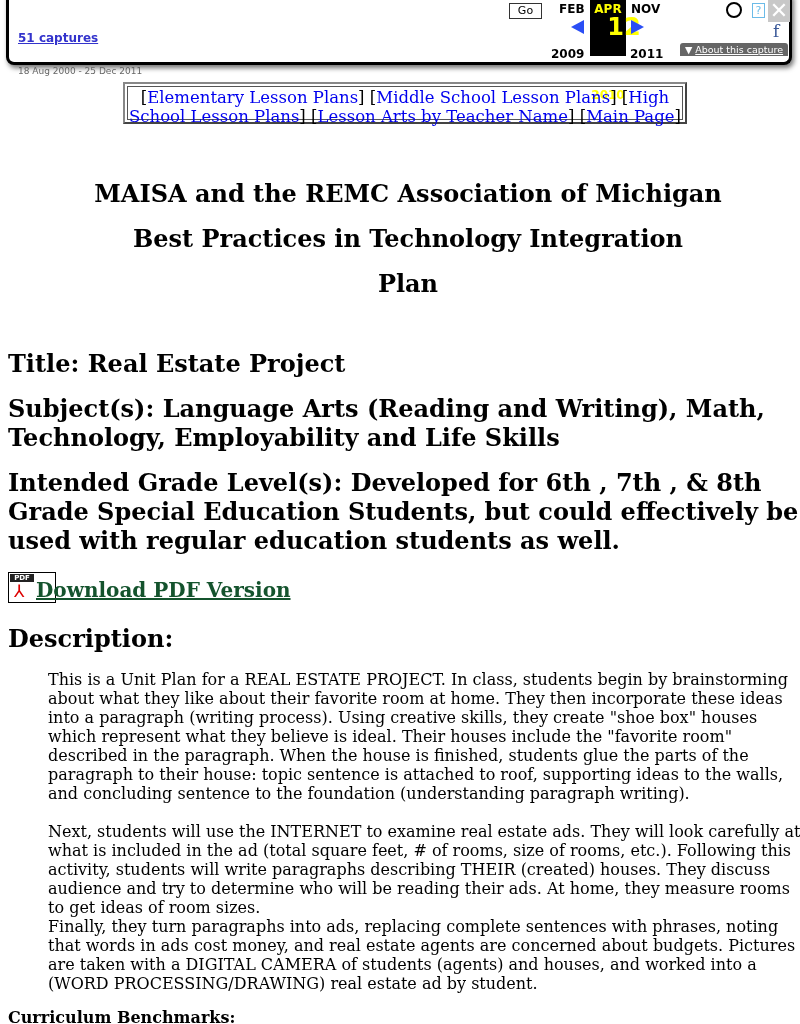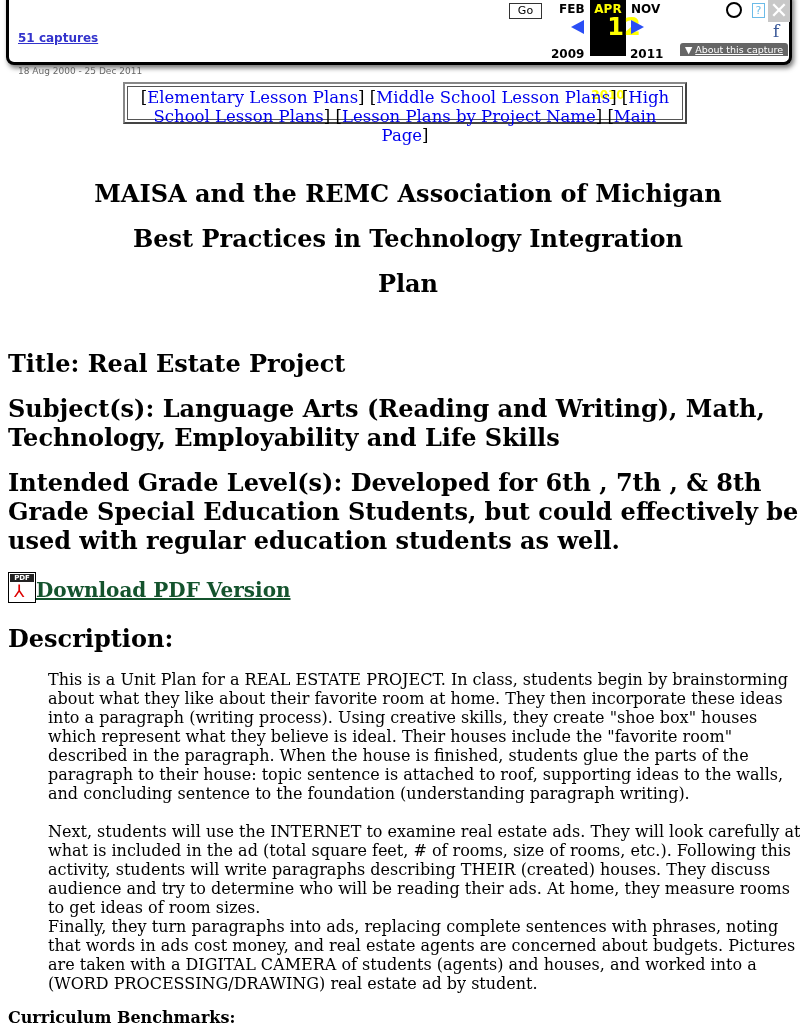--- a/index.html
+++ b/index.html
@@ -77,21 +77,21 @@
     text-align: center; font-size: 16.5px; line-height: 19px; padding-top: 1px;
   }
   .navbox a { color: #0000ee; }
 
   h2.center { text-align: center; font-size: 24px; font-weight: bold; margin: 0; position: absolute; left: 0; width: 816px; }
 
   .h-left { position: absolute; left: 8px; width: 800px; font-size: 24px; font-weight: bold; line-height: 29px; margin: 0; }
 
   .pdf-row { position: absolute; left: 8px; top: 572px; height: 32px; }
   .pdf-icon {
-    position: absolute; left: 0; top: 0; width: 26px; height: 29px; border: 1px solid #000; background: #fff;
+    position: absolute; left: 0; top: 0; width: 26px; height: 29px; border: 1px solid #000; background: #fff; padding-left: 20px;
   }
   .pdf-icon .lbl { position: absolute; left: 1px; top: 1px; width: 24px; height: 8px; background: #222; color: #fff; font-size: 7px; line-height: 8px; font-family: "DejaVu Sans", sans-serif; font-weight: bold; text-align: center; }
   .pdf-icon .glyph { position: absolute; left: 5px; top: 9px; color: #d00; font-size: 17px; line-height: 19px; font-family: "DejaVu Sans", sans-serif; }
   .pdf-link { position: absolute; left: 28px; top: 6px; font-size: 20px; font-weight: bold; color: #14532d; text-decoration: underline; white-space: nowrap; }
 
   .desc { position: absolute; left: 48px; width: 756px; font-size: 16px; line-height: 19px; margin: 0; }
 
   .bench { position: absolute; left: 8px; top: 1008px; font-size: 16px; font-weight: bold; }
 </style>
 </head>
@@ -120,21 +120,21 @@
   <div class="wb-help">?</div>
   <div class="wb-close">✕</div>
   <div class="wb-fb">f</div>
   <div class="wb-about">
     <span>▼</span>
     <span class="u">About this capture</span>
   </div>
 </div>
 
 <div class="navbox">
-  <div class="navbox-inner">[<a>Elementary Lesson Plans</a>] [<a>Middle School Lesson Plans</a>] [<a>High School Lesson Plans</a>] [<a>Lesson Plans by Project Name</a>] [<a>Main Page</a>]</div>
+  <div class="navbox-inner">[<a>Elementary Lesson Plans</a>] [<a>Middle School Lesson Plans</a>] [<a>High School Lesson Plans</a>] [<a>Lesson Arts by Teacher Name</a>] [<a>Main Page</a>]</div>
 </div>
 
 <h2 class="center" style="top:179px">MAISA and the REMC Association of Michigan</h2>
 <h2 class="center" style="top:224px">Best Practices in Technology Integration</h2>
 <h2 class="center" style="top:269px">Plan</h2>
 
 <h2 class="h-left" style="top:349px">Title: Real Estate Project</h2>
 <h2 class="h-left" style="top:394px">Subject(s): Language Arts (Reading and Writing), Math, Technology, Employability and Life Skills</h2>
 <h2 class="h-left" style="top:468px">Intended Grade Level(s): Developed for 6th , 7th , &amp; 8th Grade Special Education Students, but could effectively be used with regular education students as well.</h2>
 

